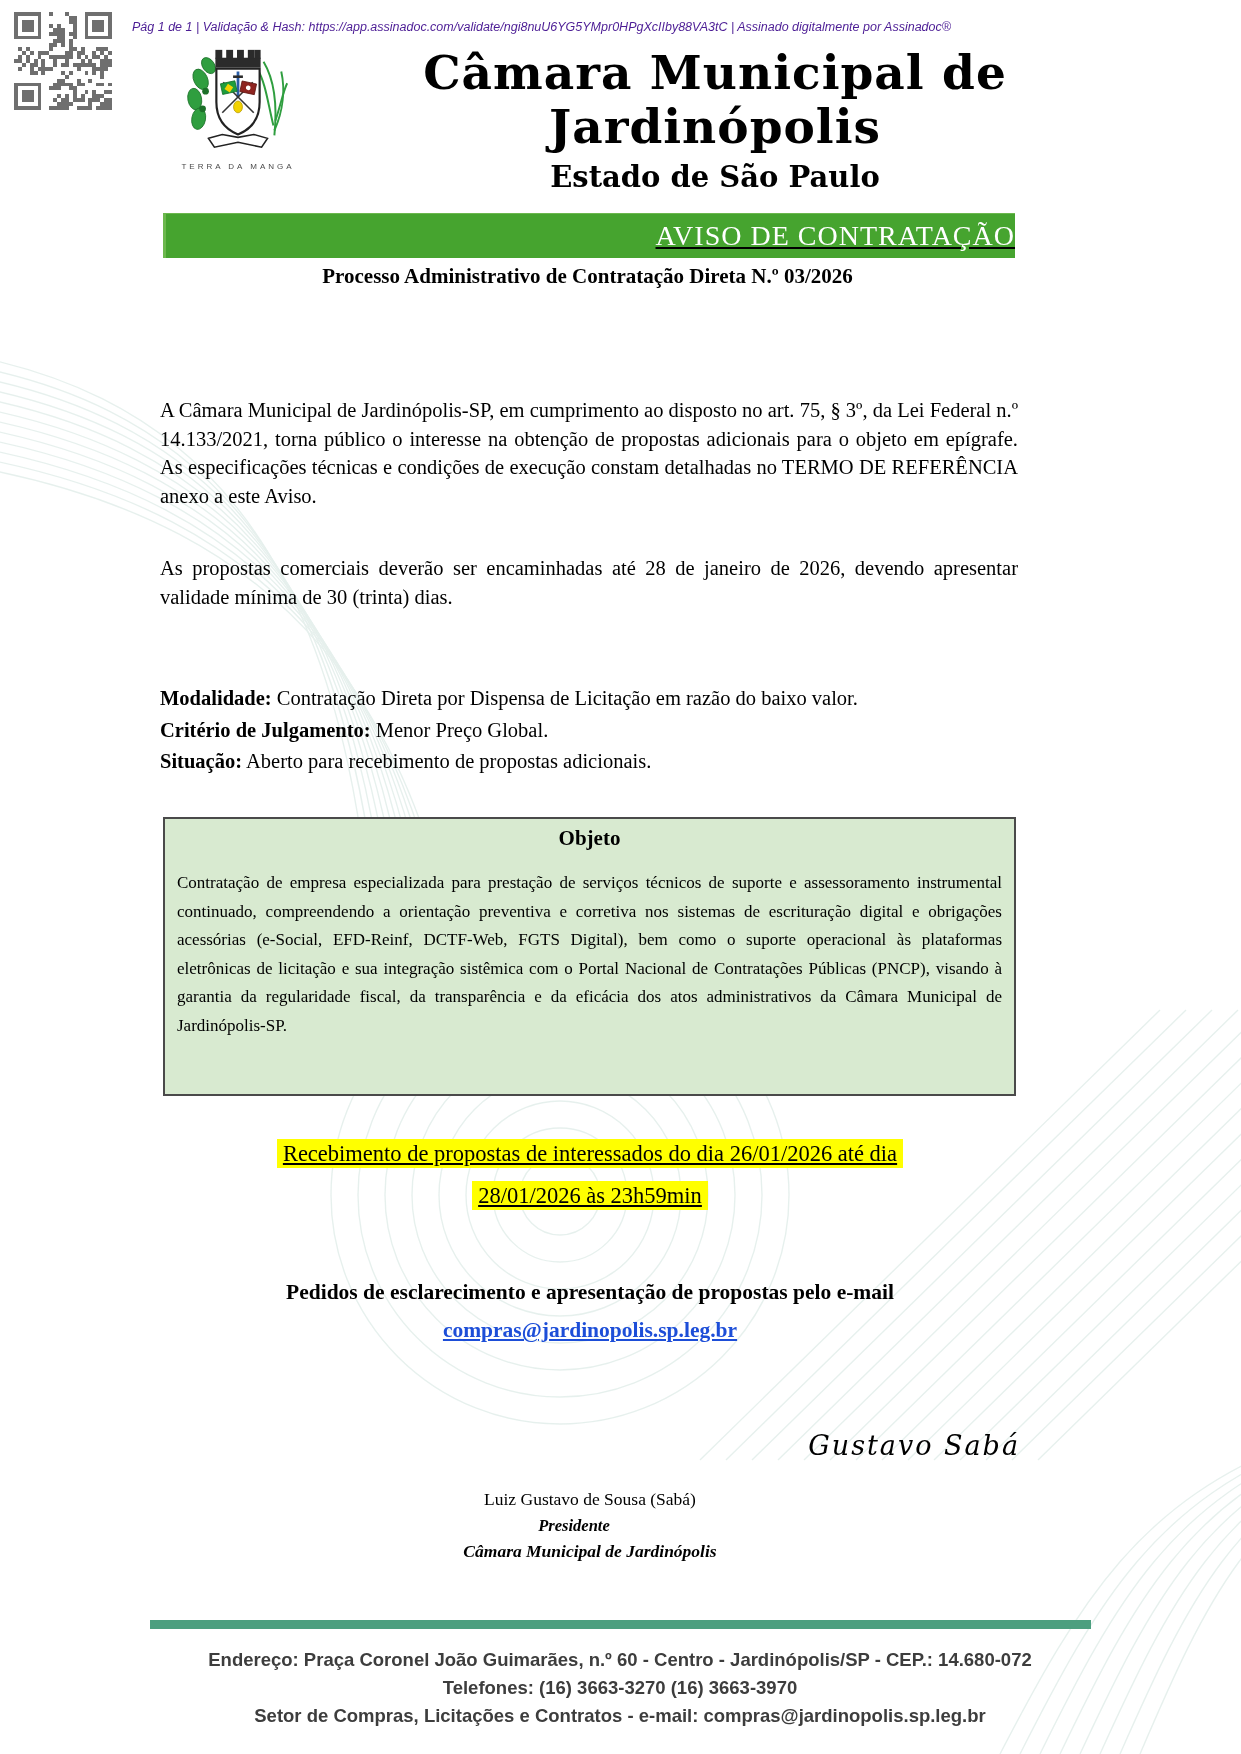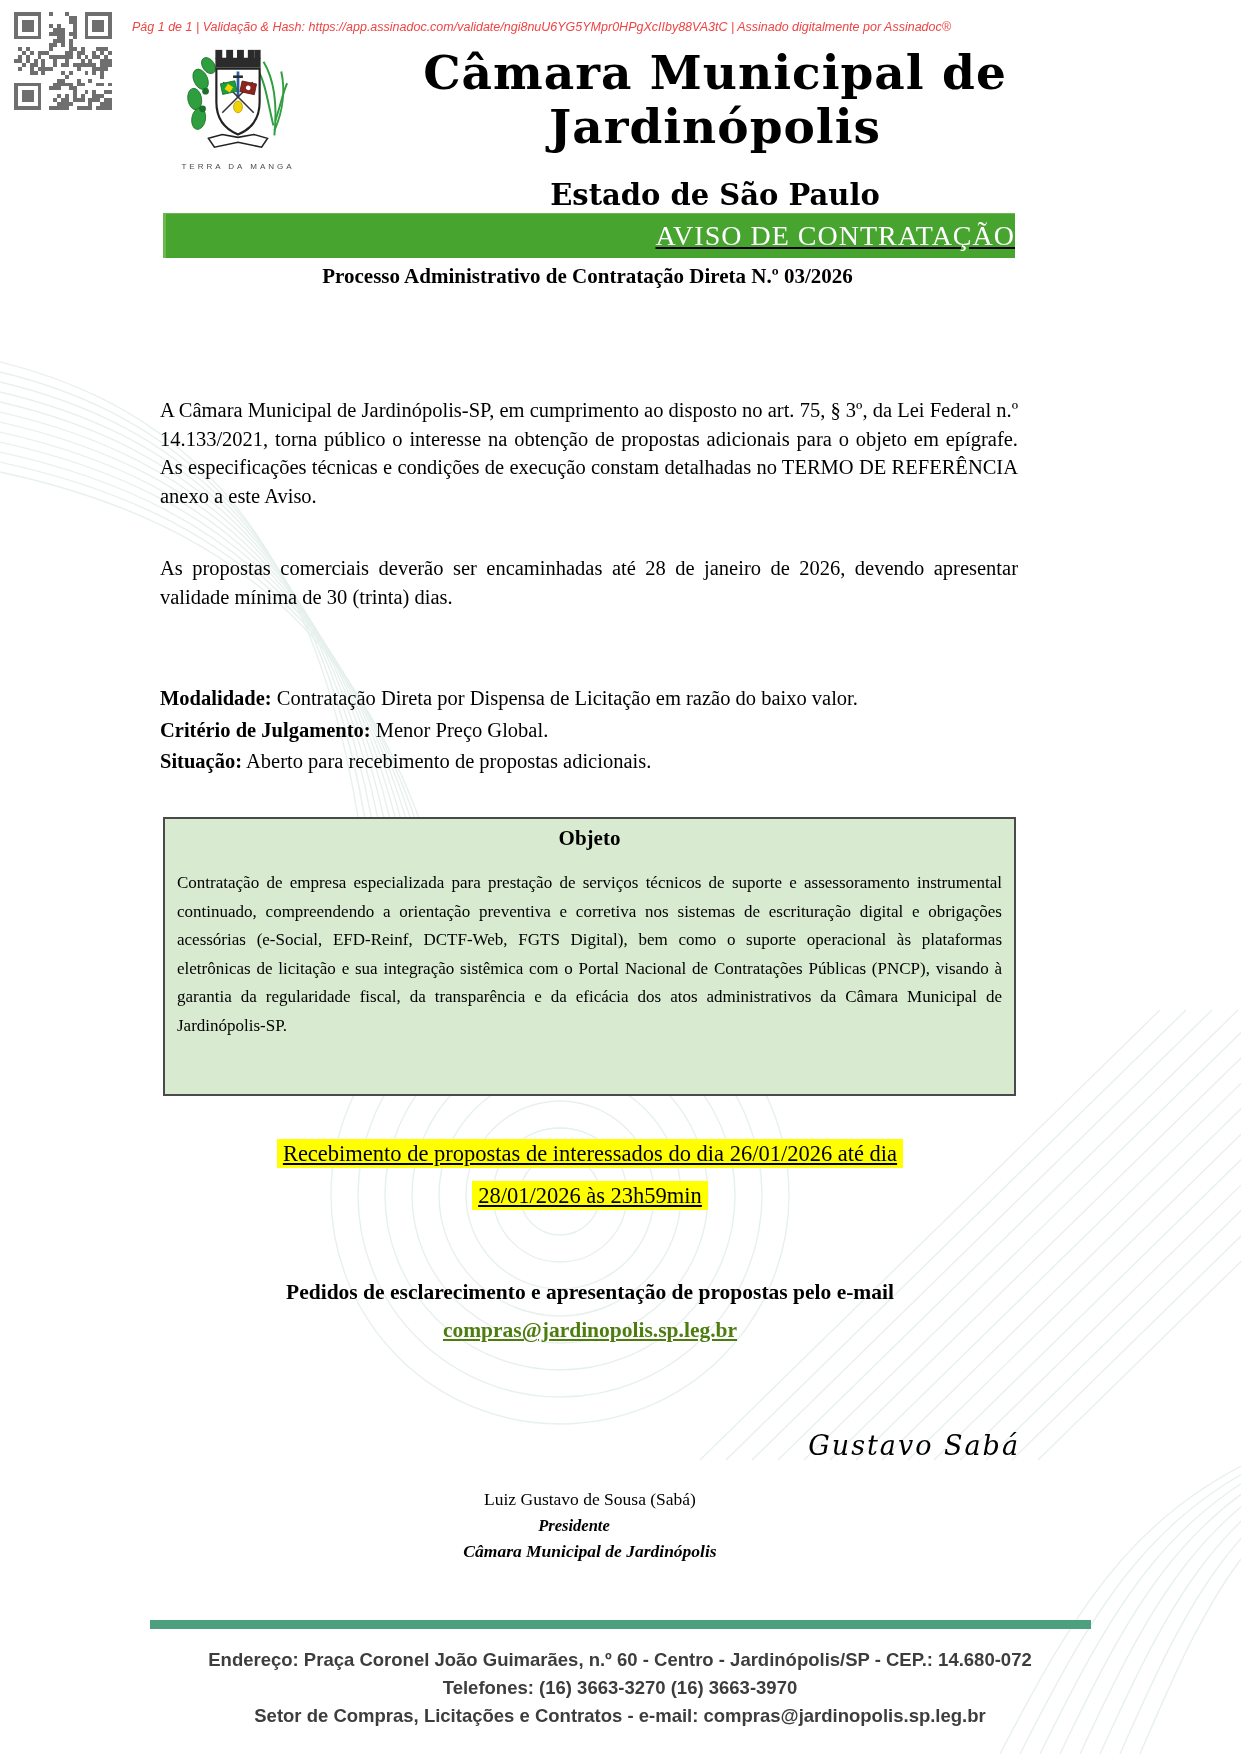--- a/index.html
+++ b/index.html
@@ -12,36 +12,36 @@
     color:#000;
   }
   .watermark{position:absolute;left:0;top:0;z-index:0;pointer-events:none;}
   .content{position:absolute;inset:0;z-index:1;}
 
   
   .qr{position:absolute;left:14px;top:12px;width:98px;height:98px;}
   .validation{
     position:absolute;left:132px;top:20px;width:1000px;
     font-family:"Liberation Sans", sans-serif;
-    font-style:italic;font-size:12.5px;color:#ef4444;
+    font-style:italic;font-size:12.5px;color:#4c1d95;
     white-space:nowrap;
   }
   .crest{position:absolute;left:173px;top:42px;width:130px;text-align:center;}
   .crest svg{display:block;margin:0 auto;}
   .crest .motto{
     font-family:"Liberation Sans", sans-serif;
     font-size:8px;letter-spacing:3px;color:#4a4a4a;margin-top:2px;
   }
   .org-head{position:absolute;left:320px;top:46px;width:790px;text-align:center;}
   .org-name{
     font-size:47px;font-weight:bold;letter-spacing:1px;
     font-family:"DejaVu Serif", serif;line-height:1.15;
   }
   .org-sub{
-    font-size:29px;font-weight:bold;margin-top:24px;
+    font-size:29px;font-weight:bold;margin-top:6px;
     font-family:"DejaVu Serif", serif;
   }
 
   
   .banner{
     position:absolute;left:163px;top:213px;width:849px;height:44px;
     background:#46a42f;border-left:3px solid #6cb84e;border-top:1px solid #6cb84e;
     display:flex;align-items:center;justify-content:flex-end;text-decoration:underline;
   }
   .banner span{color:#ffffff;font-size:28px;letter-spacing:1px;}
@@ -78,21 +78,21 @@
 
   
   .contact-heading{
     position:absolute;left:160px;top:1280px;width:860px;
     text-align:center;font-weight:bold;font-size:21.5px;
   }
   .contact-email{
     position:absolute;left:160px;top:1318px;width:860px;text-align:center;
   }
   .contact-email a{
-    color:#4d7c0f;font-weight:bold;font-size:21.5px;
+    color:#1d4ed8;font-weight:bold;font-size:21.5px;
     text-decoration:underline;
   }
 
   
   .sig-script{
     position:absolute;left:160px;top:1430px;width:860px;text-align:right;
     font-family:"DejaVu Serif", serif;font-style:italic;font-size:27px;
     letter-spacing:2px;
   }
   .sig-name{position:absolute;left:160px;top:1489px;width:860px;text-align:center;font-size:17.5px;}

